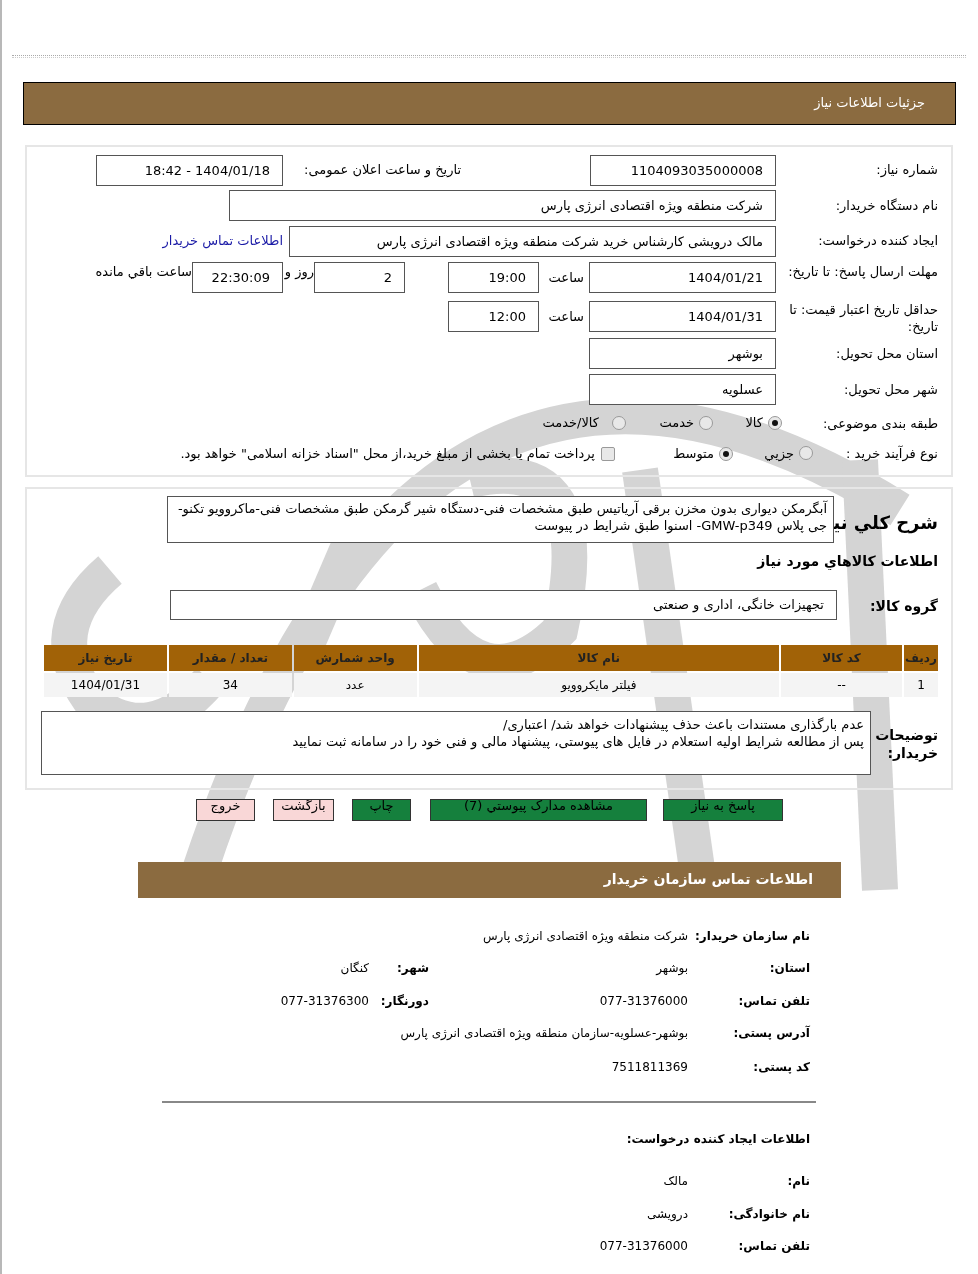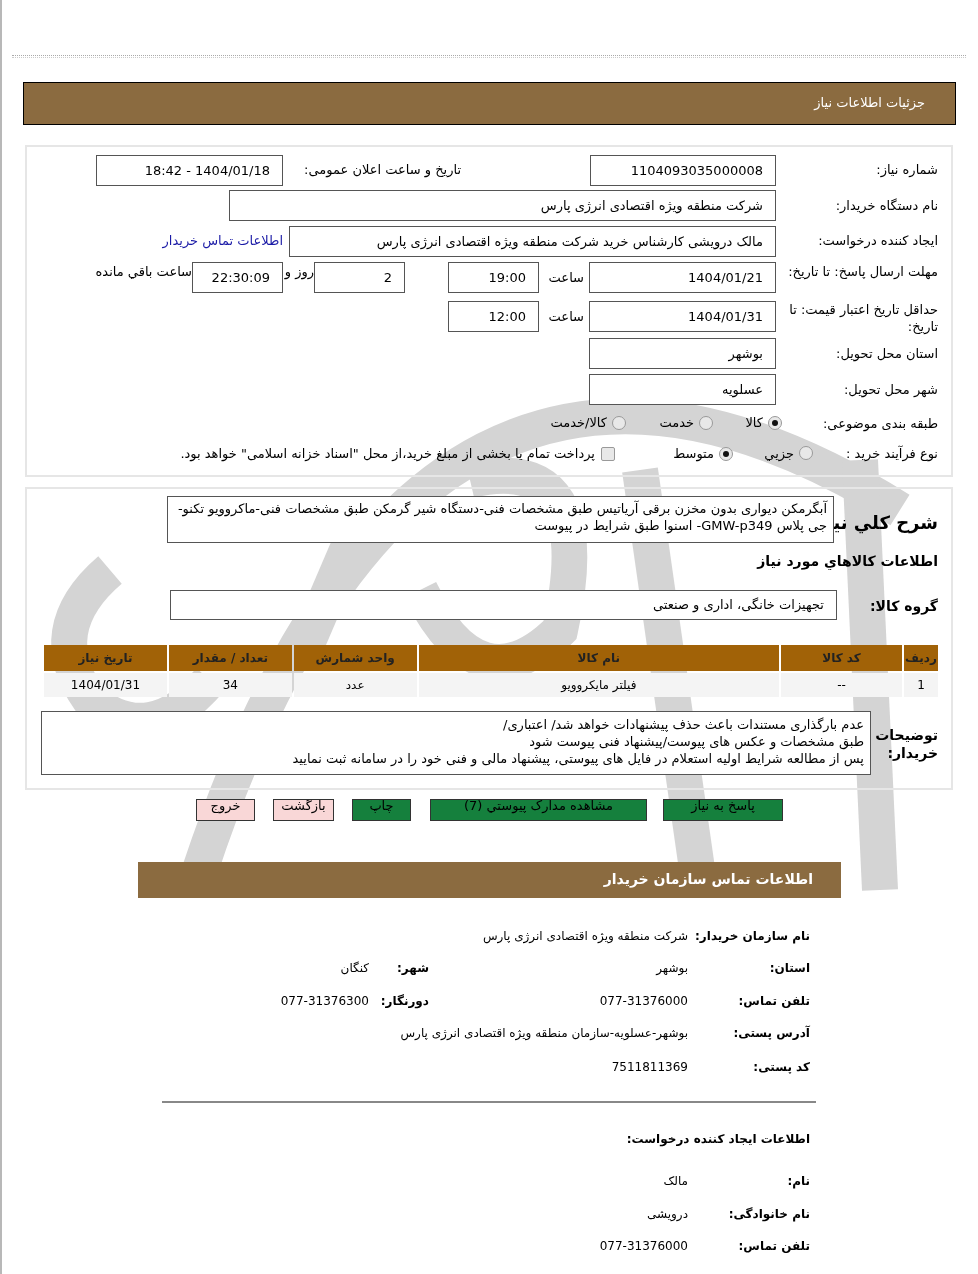--- a/index.html
+++ b/index.html
@@ -95,21 +95,21 @@
 
 <span class="abs lbl" style="right:40px; top:416px;">طبقه بندی موضوعی:</span>
 <div class="abs" style="right:196px; top:415px; display:flex; align-items:flex-end; gap:5px;">
   <span class="radio on"></span>
   <span>کالا</span>
 </div>
 <div class="abs" style="right:265px; top:415px; display:flex; align-items:center; gap:5px;">
   <span class="radio"></span>
   <span>خدمت</span>
 </div>
-<div class="abs" style="right:352px; top:415px; display:flex; align-items:center; gap:5px;">
+<div class="abs" style="right:352px; top:415px; display:flex; align-items:center; gap:13px;">
   <span class="radio"></span>
   <span>کالا/خدمت</span>
 </div>
 
 <span class="abs lbl" style="right:40px; top:446px;">نوع فرآیند خرید :</span>
 <div class="abs" style="right:165px; top:446px; display:flex; align-items:flex-start; gap:5px;">
   <span class="radio"></span>
   <span>جزيي</span>
 </div>
 <div class="abs" style="right:245px; top:446px; display:flex; align-items:center; gap:5px;">
@@ -150,21 +150,20 @@
       <td>عدد</td>
       <td>34</td>
       <td>1404/01/31</td>
     </tr>
   </tbody>
 </table>
 
 <span class="abs lbl bold" style="right:40px; top:726px; width:60px; white-space:normal; font-size:14px; line-height:18px;">توضیحات خریدار:</span>
 <div class="abs" style="right:107px; top:711px; width:830px; height:64px; border:1px solid #555; background:#fff; padding:4px 6px; font-size:13px; line-height:17px; text-align:right;">
   <div>عدم بارگذاری مستندات باعث حذف پیشنهادات خواهد شد/ اعتباری/</div>
-  <div>طبق مشخصات و عکس های پیوست/پیشنهاد فنی پیوست شود</div>
   <div>پس از مطالعه شرایط اولیه استعلام در فایل های پیوستی، پیشنهاد مالی و فنی خود را در سامانه ثبت نمایید</div>
 </div>
 
 <div class="abs btn green" style="right:195px; top:799px; width:120px;">پاسخ به نیاز</div>
 <div class="abs btn green" style="right:331px; top:799px; width:217px;">مشاهده مدارک پیوستي (7)</div>
 <div class="abs btn green" style="right:567px; top:799px; width:59px;">چاپ</div>
 <div class="abs btn pink" style="right:644px; top:799px; width:61px;">بازگشت</div>
 <div class="abs btn pink" style="right:723px; top:799px; width:59px;">خروج</div>
 
 <div class="abs contact-bar">

